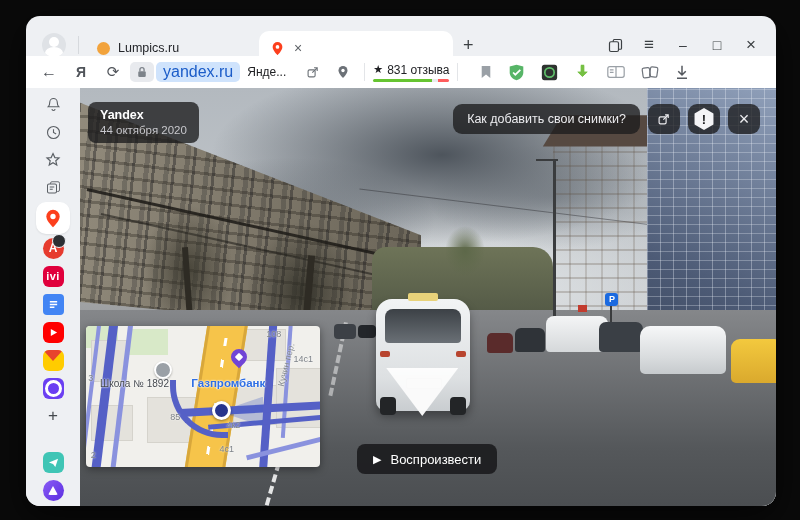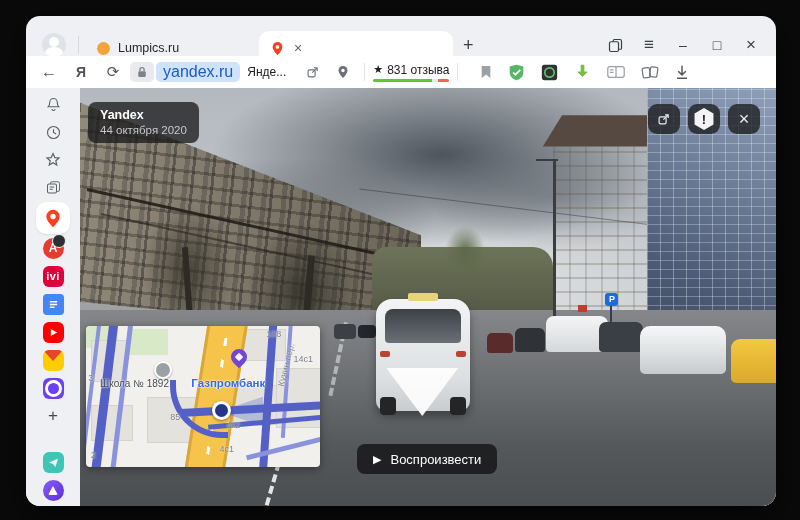--- a/index.html
+++ b/index.html
@@ -357,20 +357,21 @@
       <div class="wheel" style="left:4px;"></div>
       <div class="wheel" style="right:4px;"></div>
     </div>
     <div class="abs nav-arrow"></div>
 
     <div class="abs badge">
       <div class="b1">Yandex</div>
       <div class="b2">44 октября 2020</div>
     </div>
     <div class="abs topright">
+      <div class="dbtn helpbtn">Как добавить свои снимки?</div>
       <div class="dbtn sqbtn">
         <svg width="14" height="14" viewBox="0 0 20 20" fill="none" stroke="#ededf0" stroke-width="1.7">
           <rect x="3" y="7" width="10" height="10" rx="2"></rect>
               <path d="M9 11l7-7M11.5 4H16v4.5"></path>
             </svg>
       </div>
       <div class="dbtn sqbtn">
         <span class="hex">!</span>
       </div>
       <div class="dbtn sqbtn" style="font-size:18px;">×</div>

